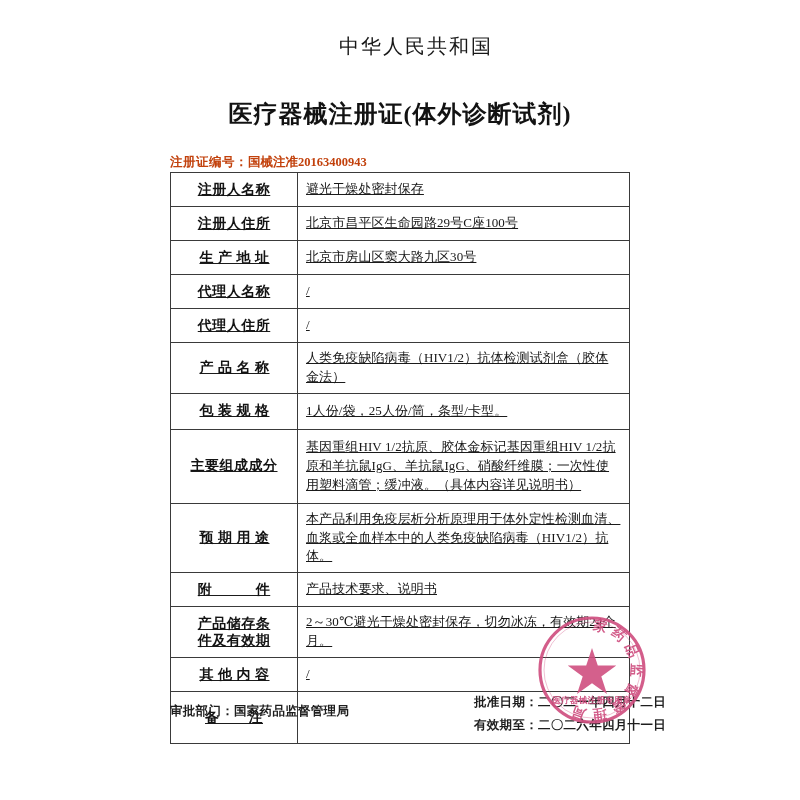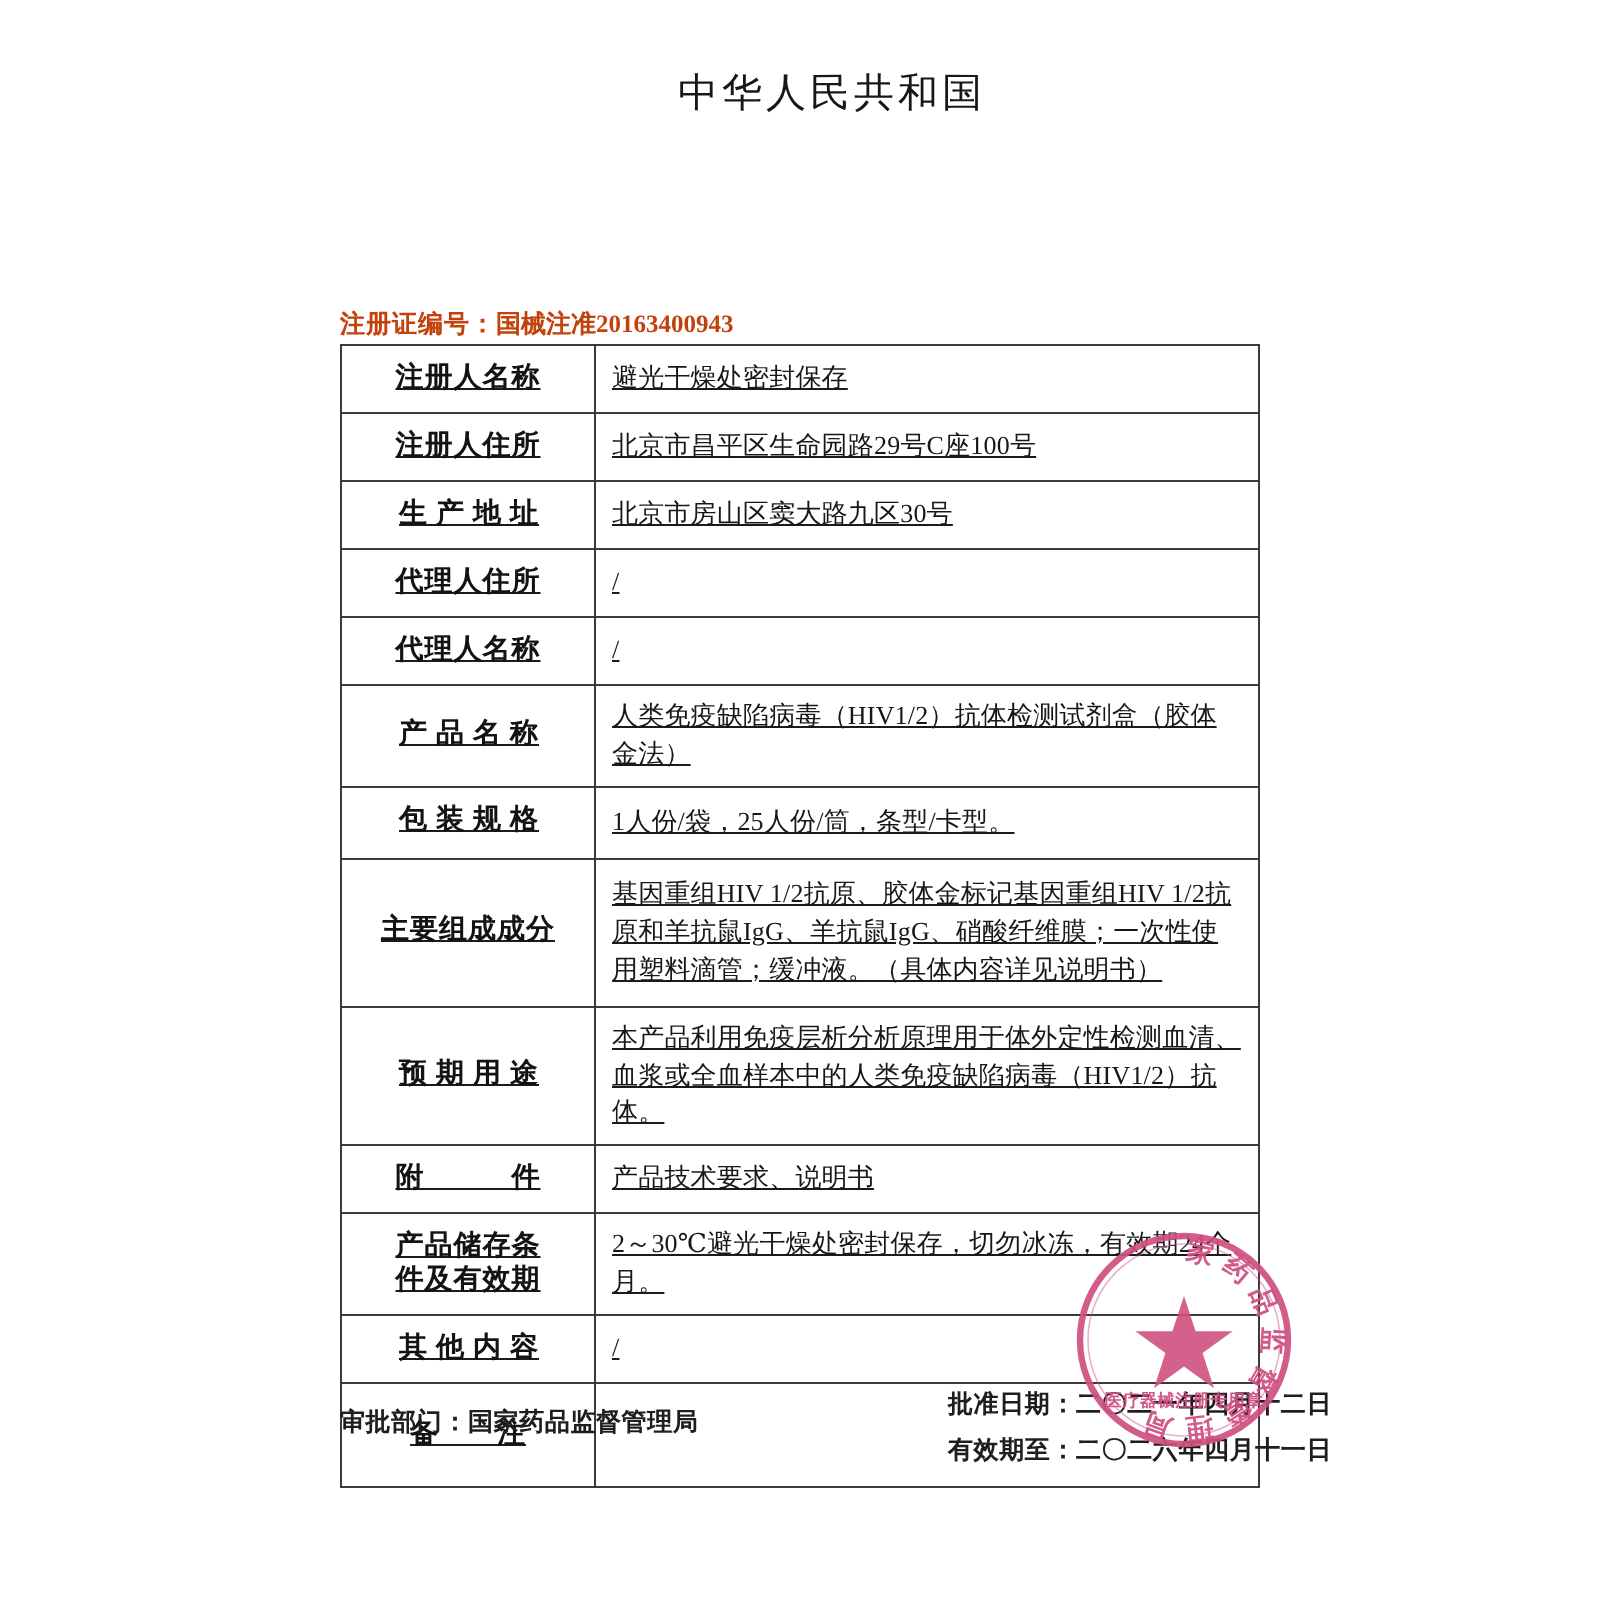--- a/index.html
+++ b/index.html
@@ -148,45 +148,46 @@
   }
   .seal svg { display: block; }
 </style>
 </head>
 <body>
 
 <div class="page">
 
   <div class="title-national">中华人民共和国</div>
 
+  <div class="title-main">医疗器械注册证(体外诊断试剂)</div>
 
   <div class="reg-no">
     <span class="rn-label">注册证编号：</span><span class="rn-value">国械注准20163400943</span>
   </div>
 
   <table class="cert-table">
     <tbody>
       <tr class="row-h-normal">
         <td class="label">注册人名称</td>
         <td class="value">避光干燥处密封保存</td>
       </tr>
       <tr class="row-h-normal">
         <td class="label">注册人住所</td>
         <td class="value">北京市昌平区生命园路29号C座100号</td>
       </tr>
       <tr class="row-h-normal">
         <td class="label label-spaced">生 产 地 址</td>
         <td class="value">北京市房山区窦大路九区30号</td>
       </tr>
       <tr class="row-h-normal">
+        <td class="label">代理人名称</td>
+        <td class="value slash">/</td>
+      </tr>
+      <tr class="row-h-normal">
         <td class="label">代理人住所</td>
-        <td class="value slash">/</td>
-      </tr>
-      <tr class="row-h-normal">
-        <td class="label">代理人名称</td>
         <td class="value slash">/</td>
       </tr>
       <tr class="row-h-tall">
         <td class="label label-spaced">产 品 名 称</td>
         <td class="value value-dense">人类免疫缺陷病毒（HIV1/2）抗体检测试剂盒（胶体金法）</td>
       </tr>
       <tr class="row-h-tall">
         <td class="label label-spaced">包 装 规 格</td>
         <td class="value">1人份/袋，25人份/筒，条型/卡型。</td>
       </tr>

